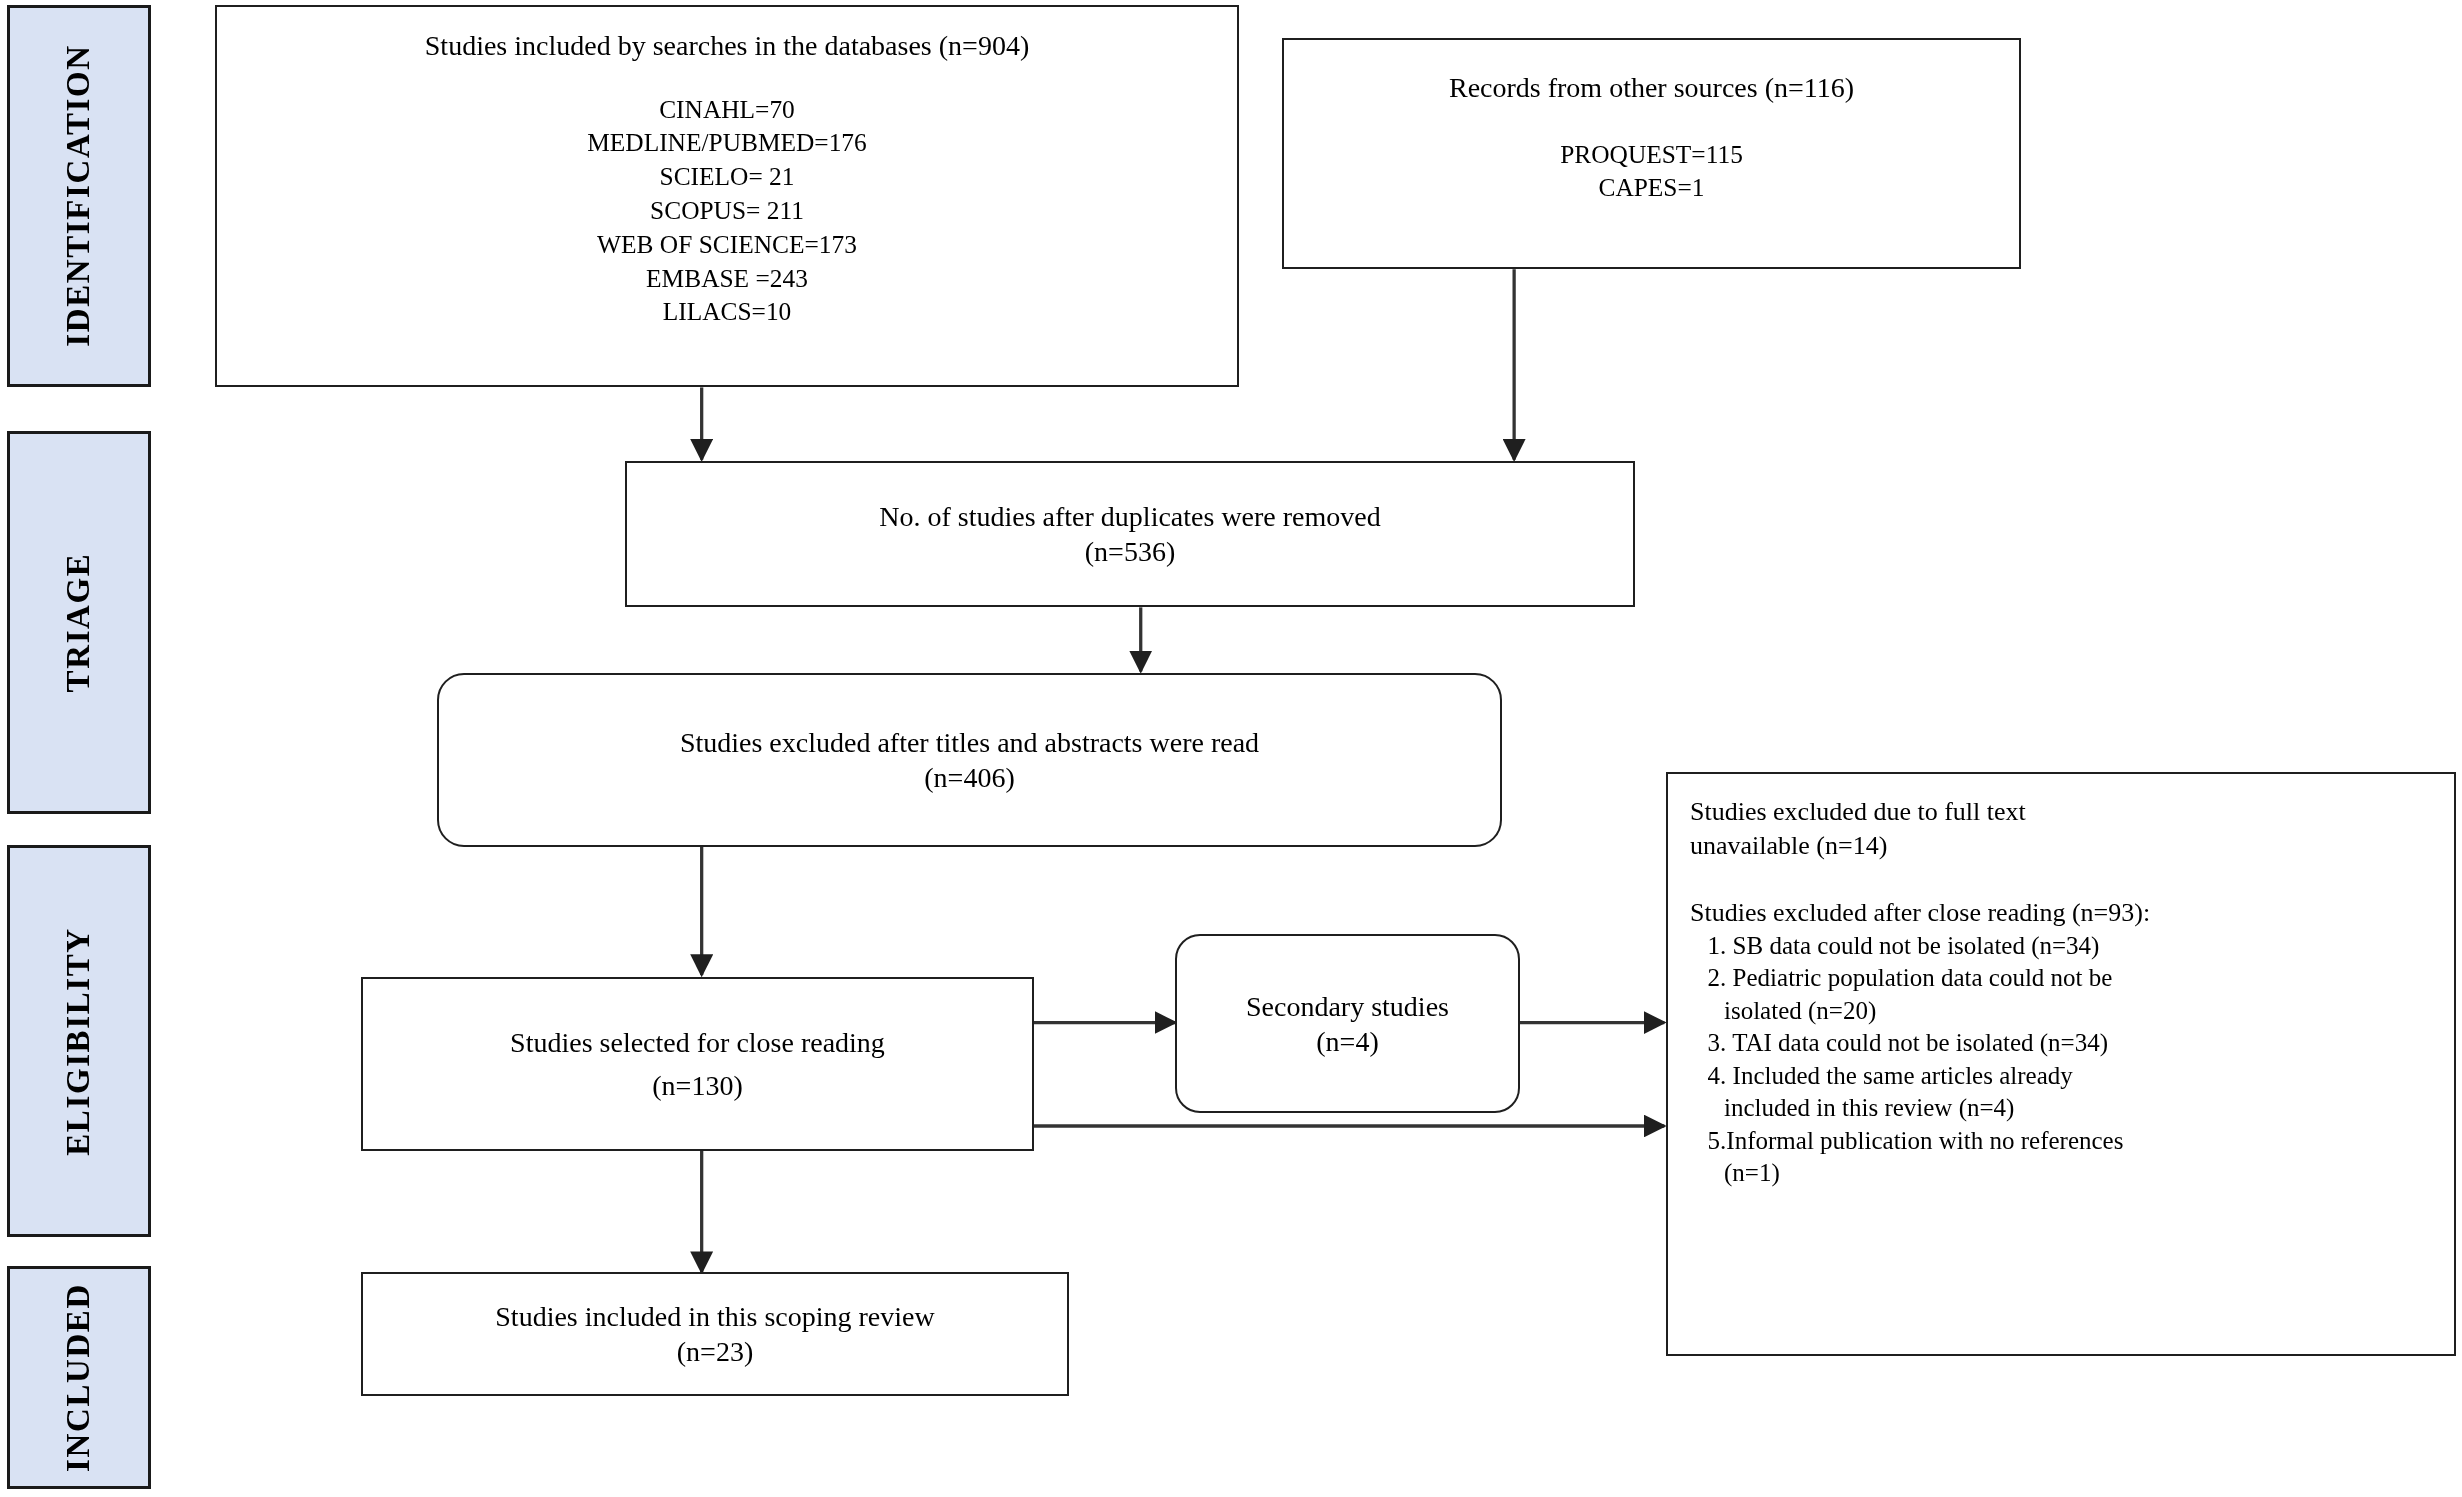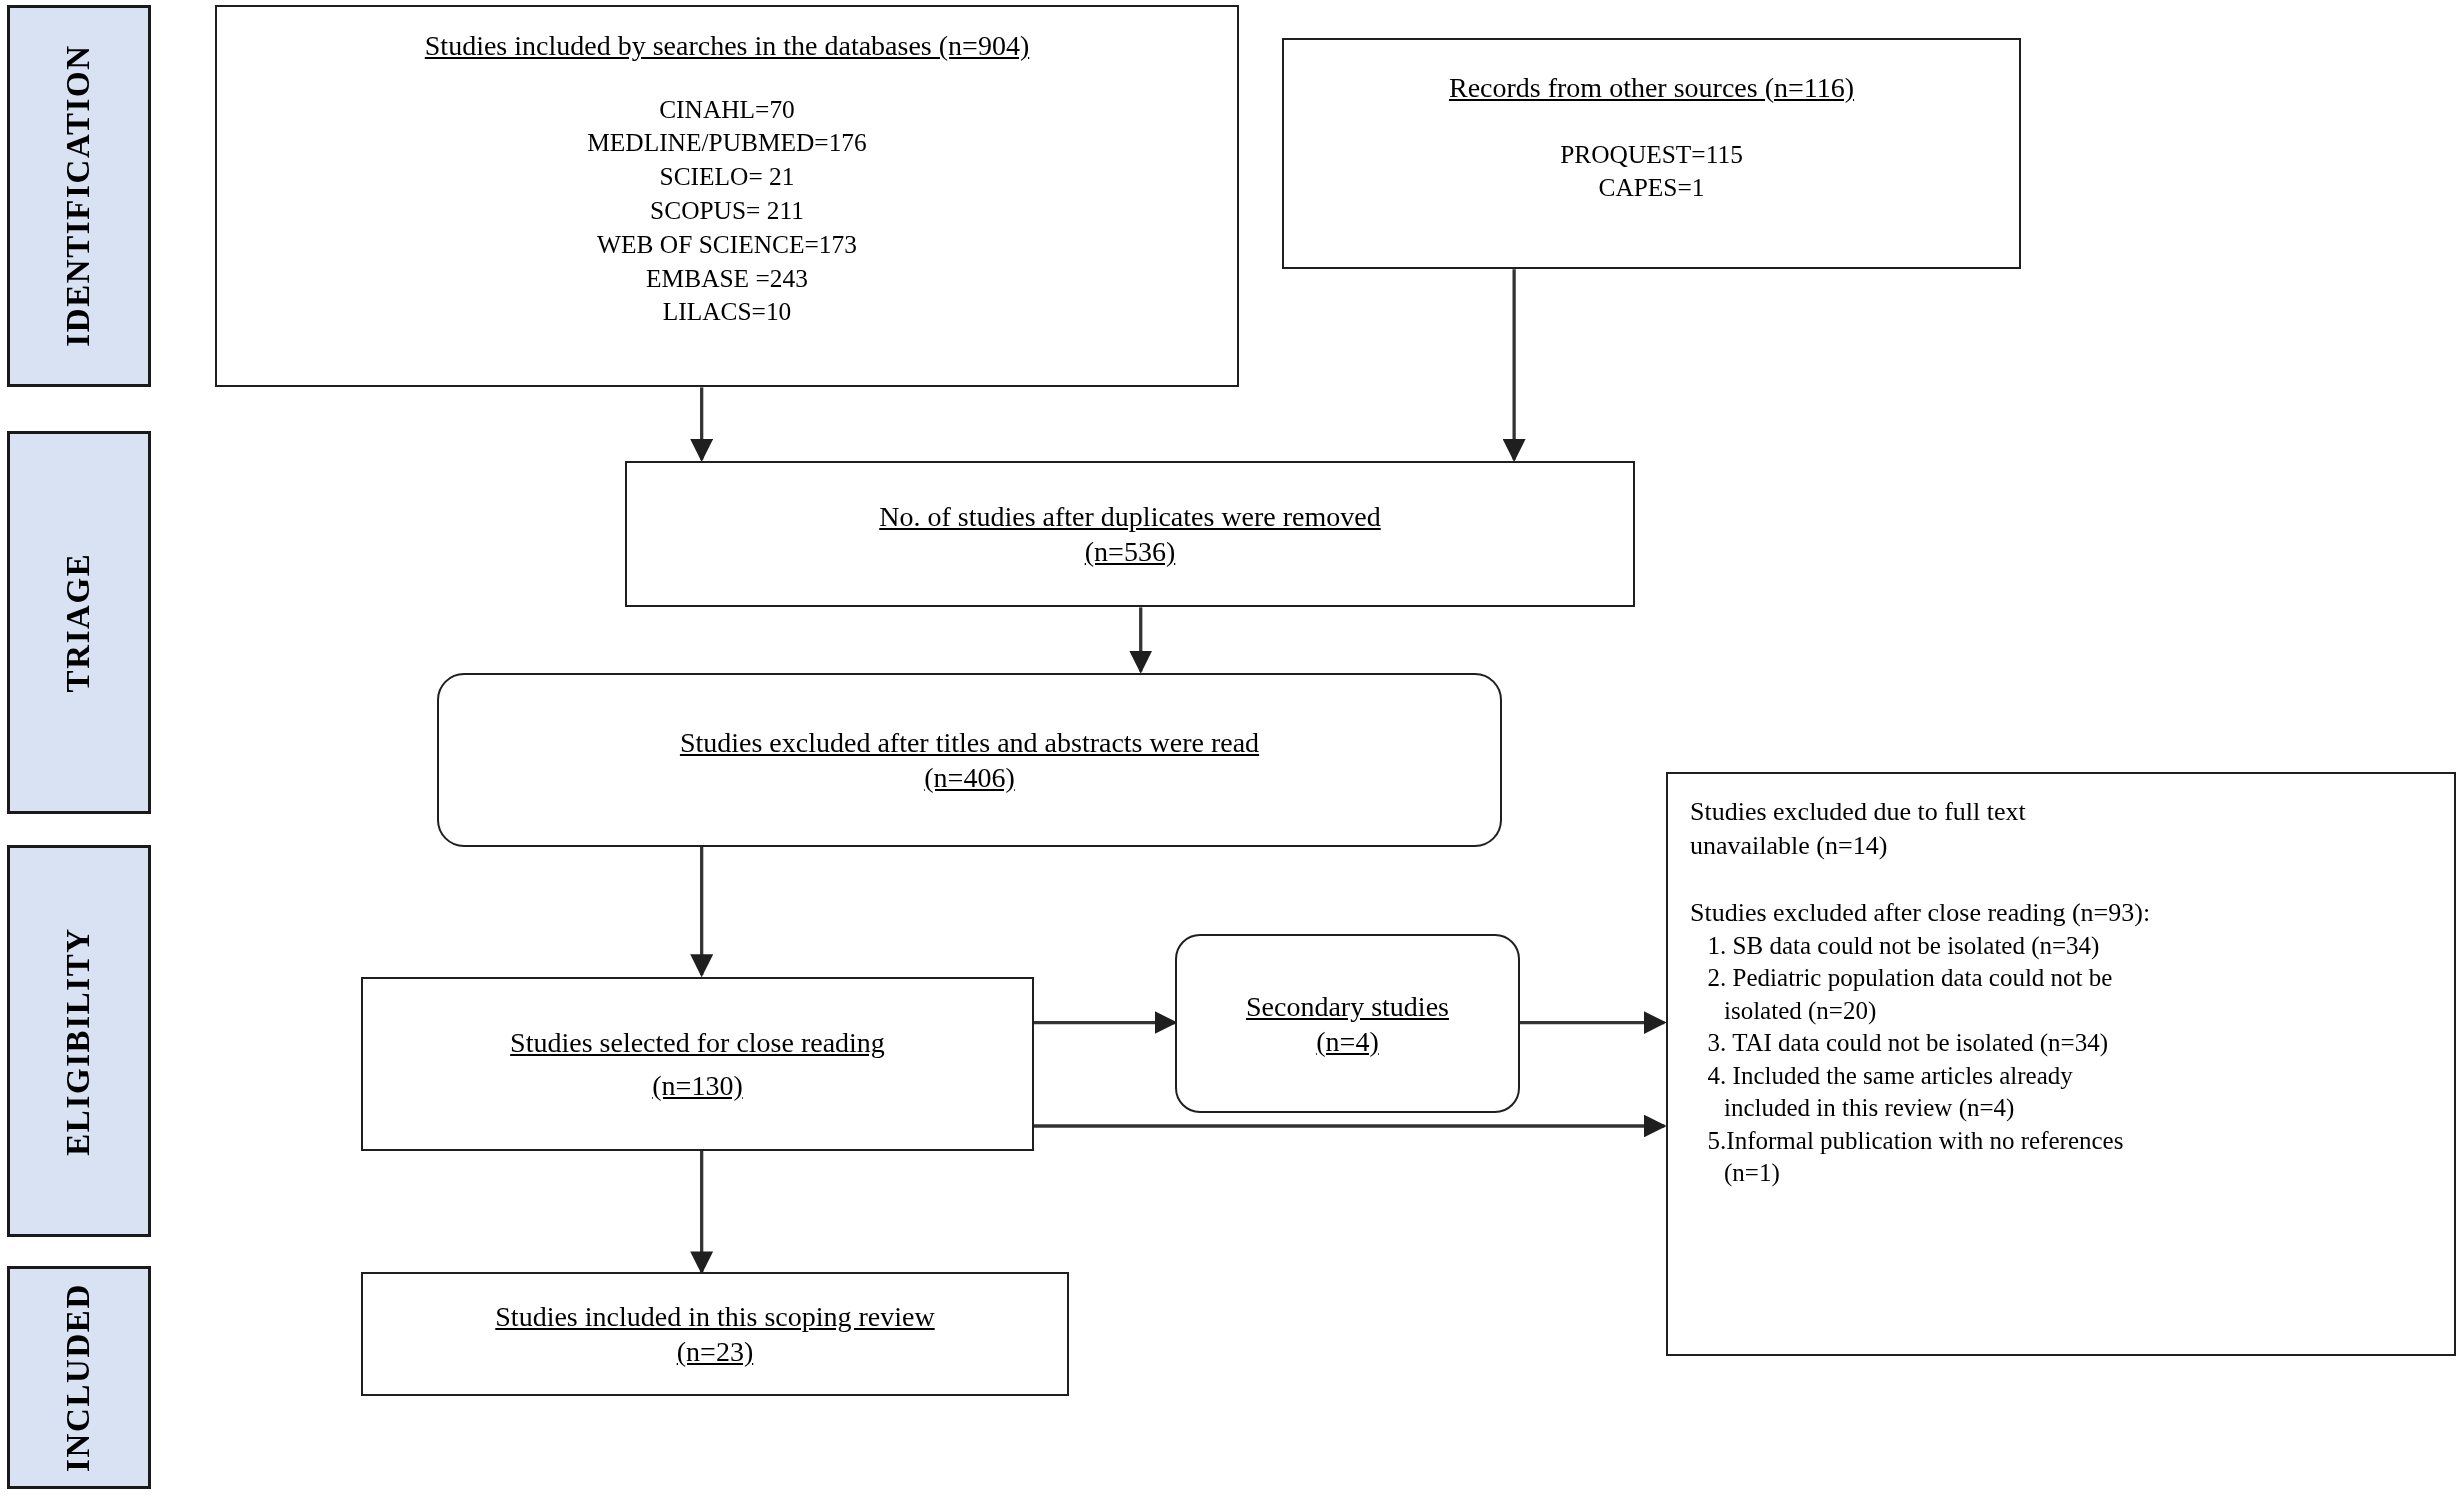--- a/index.html
+++ b/index.html
@@ -49,21 +49,20 @@
     align-items: center;
   }
   .box.center {
     justify-content: center;
   }
   .box-title {
     font-size: 28px;
     line-height: 1.25;
     text-align: center;
     white-space: pre-line;
-    text-decoration: underline;
   }
   .box-sub {
     font-size: 25.4px;
     line-height: 1.33;
     text-align: center;
     white-space: pre-line;
   }
 
   
   .panel {

